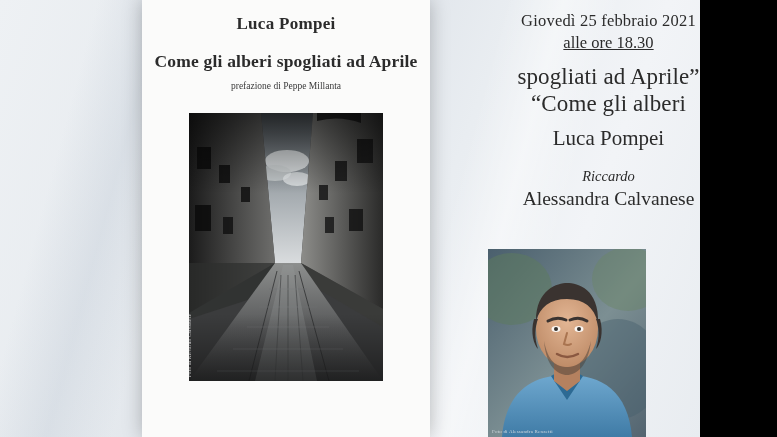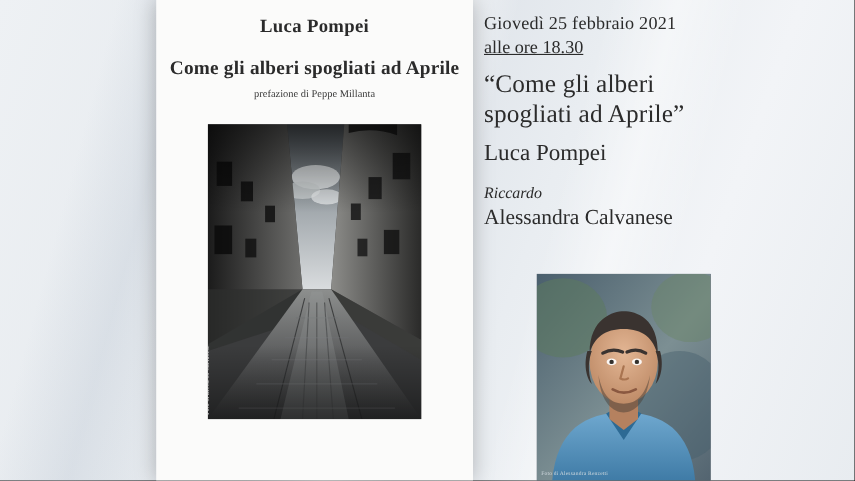--- a/index.html
+++ b/index.html
@@ -2,21 +2,21 @@
 <html><head>
 <meta charset="utf-8">
 <style>
   html, body {
     margin: 0;
     padding: 0;
     background: #000;
   }
   #poster {
     position: relative;
-    width: 777px;
+    width: 700px;
     height: 437px;
     overflow: hidden;
     background: linear-gradient(110deg, #eef1f4 0%, #e7ebef 25%, #dfe4ea 45%, #e9edf1 60%, #f2f4f7 78%, #e8ecf0 100%);
     font-family: "Liberation Serif", serif;
     color: #2b2b2b;
   }
   
   #poster:before {
     content: "";
     position: absolute;
@@ -89,20 +89,21 @@
     letter-spacing: .4px;
   }
 
   
   .event {
     position: absolute;
     left: 440px;
     top: 0;
     width: 337px;
     height: 437px;
+    text-align: center;
   }
   .date-line1 {
     margin-top: 11px;
     font-size: 16.5px;
     letter-spacing: .2px;
   }
   .date-line2 {
     margin-top: 2px;
     font-size: 16.5px;
     text-decoration: underline;
@@ -240,22 +241,22 @@
       </svg>
       <div class="photo-credit">Foto di Riccardo Calvanese</div>
     </div>
 
   </div>
 
   <div class="event">
     <div class="date-line1">Giovedì 25 febbraio 2021</div>
     <div class="date-line2">alle ore 18.30</div>
     <div class="event-title">
+      <div>spogliati ad Aprile”</div>
       <div>“Come gli alberi</div>
-      <div>spogliati ad Aprile”</div>
     </div>
     <div class="event-author">Luca Pompei</div>
     <div class="presenta-label">Riccardo</div>
     <div class="presenter-name">Alessandra Calvanese</div>
 
     <div class="portrait">
       <svg width="158" height="188" viewBox="0 0 158 188" aria-hidden="true">
         <defs>
           <linearGradient id="bg" x1="0" y1="0" x2="1" y2="1">
             <stop offset="0%" stop-color="#4a5f6d"></stop>

